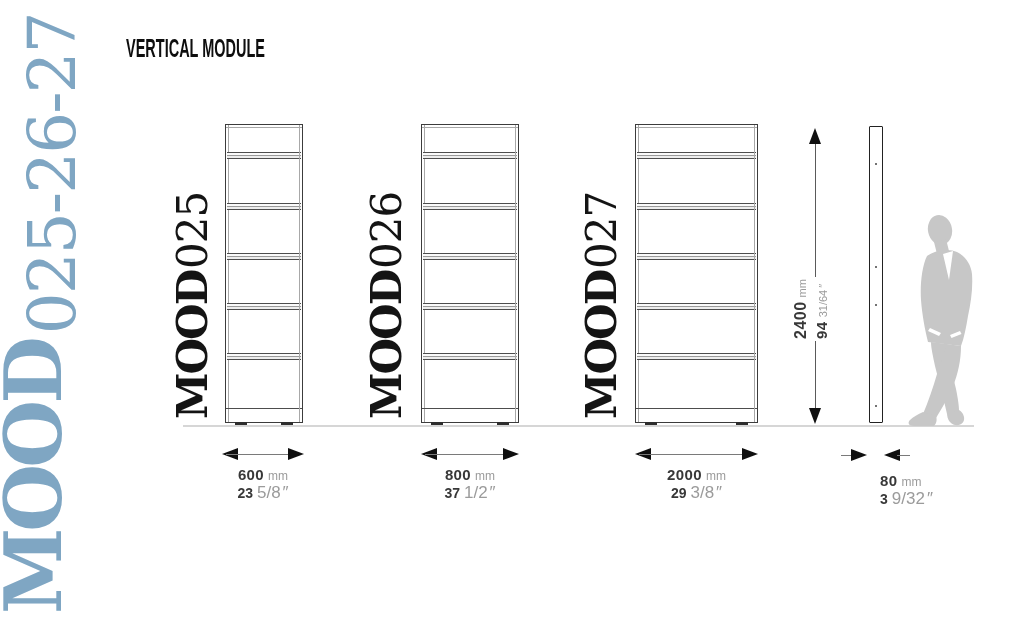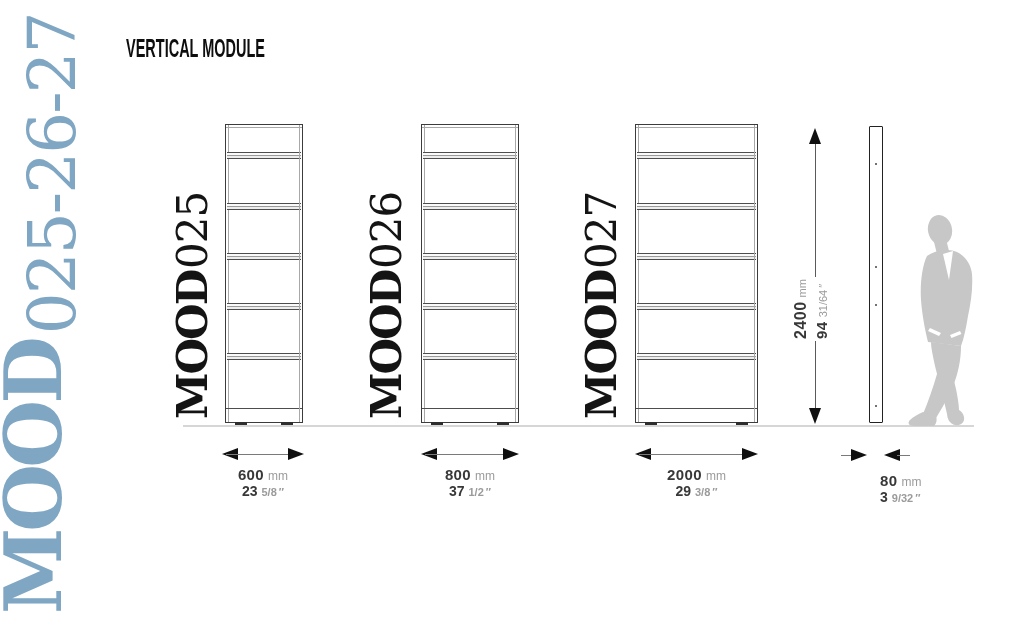--- a/index.html
+++ b/index.html
@@ -69,21 +69,21 @@
   .harrow{position:relative;height:13px;}
   .hline{position:absolute;left:4px;right:4px;top:6px;height:1px;background:#7a7a7a;}
   .ah{position:absolute;top:0;width:0;height:0;
       border-top:6.5px solid transparent;border-bottom:6.5px solid transparent;}
   .ah.al{left:0;border-right:16px solid #0f0f0f;}
   .ah.ar{right:0;border-left:16px solid #0f0f0f;}
   .dim-l1{margin-top:5px;text-align:center;font-size:15px;font-weight:bold;color:#383838;
           letter-spacing:0.4px;}
   .dim-l2{margin-top:0px;text-align:center;font-size:14px;font-weight:bold;color:#383838;}
   .du{font-weight:normal;color:#9b9b9b;font-size:12px;margin-left:4px;letter-spacing:0;}
-  .dim-l2 .du{font-size:11px;font-weight:bold;}
+  .dim-l2 .du{font-size:17px;}
   .depth-arrow{position:absolute;top:449px;width:26px;height:13px;}
   .depth-text{position:absolute;left:852px;top:467px;margin-left:28px;}
   .depth-text .dim-l1,.depth-text .dim-l2{text-align:left;}
 </style>
 </head>
 <body>
 
 <div class="canvas">
 
   <div class="brand">

